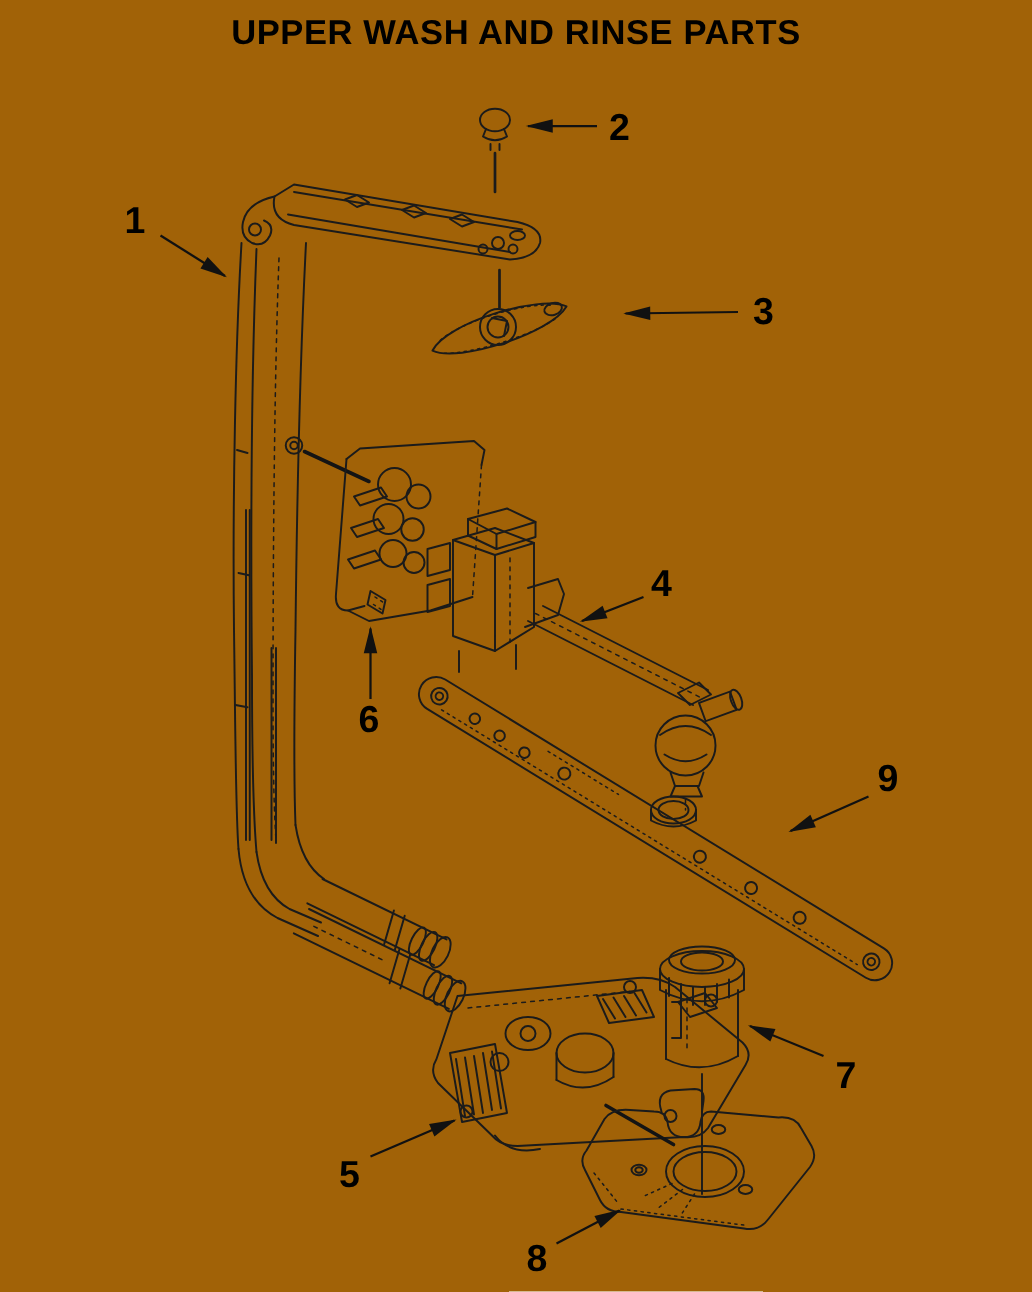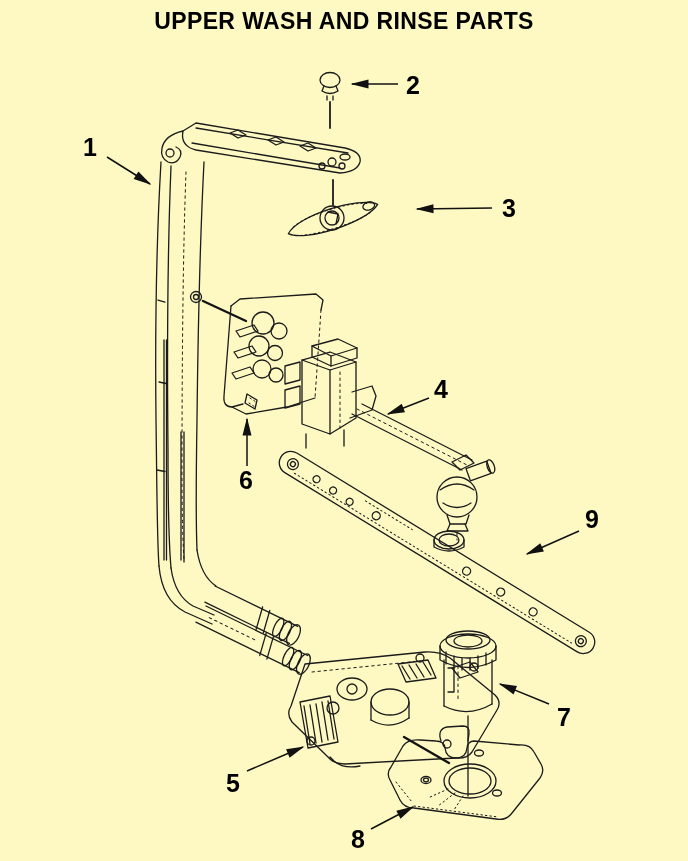--- a/index.html
+++ b/index.html
@@ -1,17 +1,17 @@
 <!DOCTYPE html>
 <html><head>
 <meta charset="utf-8">
 <style>
   html,body { margin:0; padding:0; background:#ffffff; }
   .canvas {
-    position:relative; width:688px; height:861px; background:#fef9c3;
+    position:relative; width:688px; height:861px; background:#a16207;
     font-family:"Liberation Sans", sans-serif; overflow:hidden;
   }
   .title {
     position:absolute; top:8px; left:0; width:100%;
     text-align:center; font-size:23px; font-weight:bold;
     letter-spacing:0.4px; color:#000; margin:0;
   }
   svg.diagram { position:absolute; left:0; top:0; }
   .ln  { fill:none; stroke:#1b1b1b; stroke-width:1.3; stroke-linecap:round; stroke-linejoin:round; }
   .ln2 { fill:none; stroke:#1b1b1b; stroke-width:1.8; stroke-linecap:round; stroke-linejoin:round; }

